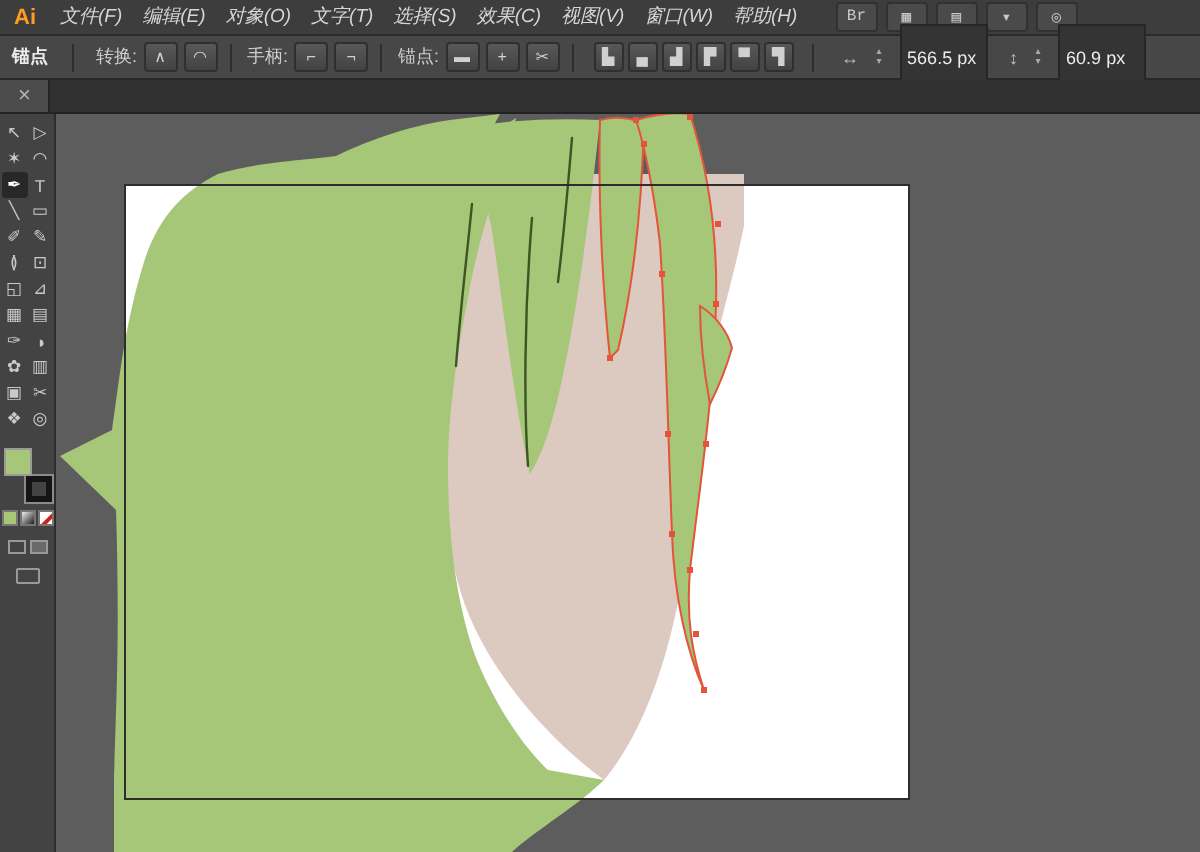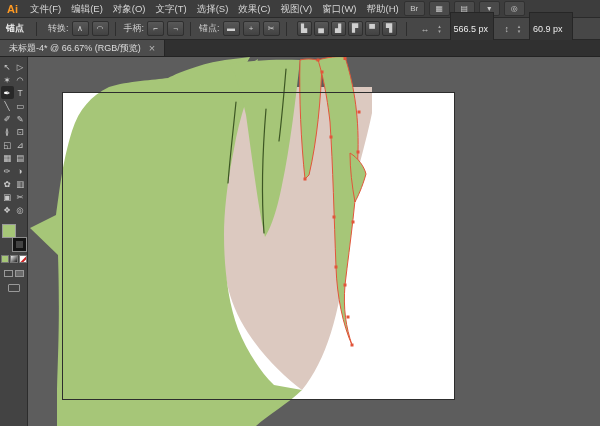--- a/index.html
+++ b/index.html
@@ -4,22 +4,22 @@
 <style>
   html,body{margin:0;padding:0;background:#222;}
   .app{width:600px;height:426px;display:flex;flex-direction:column;overflow:hidden;
        font-family:"Liberation Sans","DejaVu Sans",sans-serif;font-size:9.5px;color:#d6d6d6;
        background:#3c3c3c;user-select:none;}
   
   .menubar{height:18px;flex:0 0 18px;display:flex;align-items:center;background:#3d3d3d;
            border-bottom:1px solid #2a2a2a;box-sizing:border-box;padding:0 4px;}
   .logo{color:#ff9a23;font-weight:bold;font-size:11px;margin:0 7px 0 3px;}
   .menu-items{display:flex;align-items:center;height:100%;}
-  .menu-item{padding:0 5px;line-height:18px;white-space:nowrap;cursor:default;}
-  .mb-icons{display:flex;gap:4px;align-items:center;}
+  .menu-item{padding:0 5px;line-height:18px;white-space:nowrap;cursor:default;font-style:italic;}
+  .mb-icons{display:flex;gap:4px;margin-left:14px;align-items:center;font-family:Liberation Mono, monospace;}
   .mb-icon{min-width:15px;height:13px;background:#4a4a4a;border:1px solid #313131;border-radius:2px;
            display:flex;align-items:center;justify-content:center;font-size:8px;color:#c9c9c9;padding:0 2px;}
   
   .controlbar{height:22px;flex:0 0 22px;display:flex;align-items:center;background:#474747;
               border-bottom:1px solid #282828;box-sizing:border-box;padding:0 6px;gap:6px;font-size:9px;}
   .cb-title{font-weight:bold;color:#ececec;margin-right:3px;white-space:nowrap;}
   .cb-sep{width:1px;height:14px;background:#2e2e2e;flex:0 0 1px;margin:0 3px;}
   .cb-groups{display:flex;align-items:center;gap:3px;}
   .cb-label{color:#cfcfcf;margin-left:2px;white-space:nowrap;text-align:right;}
   .cb-btn{width:17px;height:15px;background:linear-gradient(#585858,#424242);border:1px solid #2f2f2f;
@@ -137,21 +137,20 @@
     <span class="cb-icon">↕</span>
     <span class="stepper">
         <i>▴</i>
         <i>▾</i>
       </span>
     <span class="cb-field">60.9 px</span>
   </div>
 
   <div class="tabbar">
     <div class="tab">
-      <span>未标题-4* @ 66.67% (RGB/预览)</span>
       <span class="tab-close">×</span>
     </div>
   </div>
 
   <div class="main">
 
     <div class="toolpanel">
       <div class="tool-grid">
           <div class="tool">↖</div>
           <div class="tool">▷</div>

